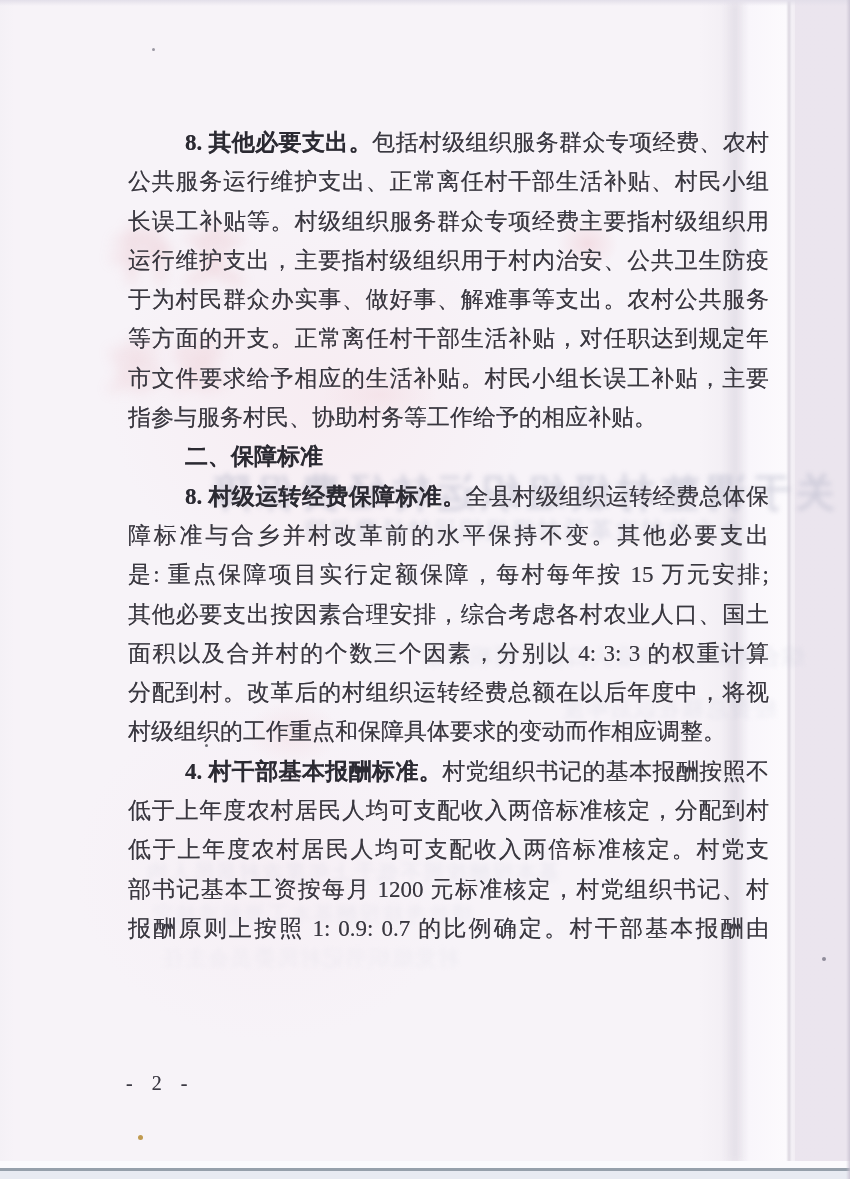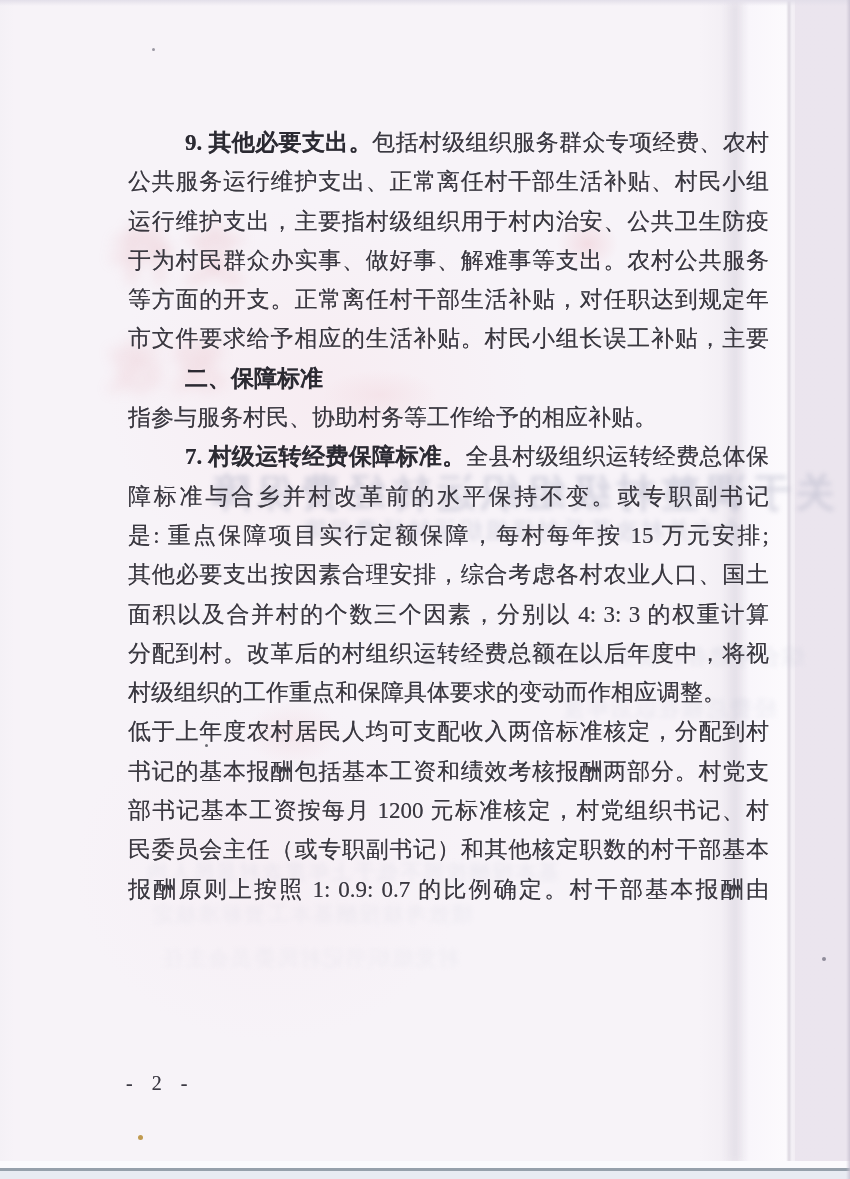--- a/index.html
+++ b/index.html
@@ -67,39 +67,40 @@
       <div class="blob" style="left: 545px; top: 208px; width: 85px; height: 72px; background: radial-gradient(closest-side, rgba(233, 176, 186, 0.32), rgba(255, 255, 255, 0) 72%);"></div>
       <div class="blob" style="left: 300px; top: 360px; width: 160px; height: 70px; background: radial-gradient(closest-side, rgba(236, 186, 194, 0.2), rgba(255, 255, 255, 0) 72%);"></div>
       <div class="blob" style="left: 228px; top: 688px; width: 130px; height: 90px; background: radial-gradient(closest-side, rgba(233, 176, 186, 0.18), rgba(255, 255, 255, 0) 72%);"></div>
       <div class="speck" style="left: 138px; top: 1135px; width: 5px; height: 5px; background: rgb(192, 154, 80);"></div>
       <div class="speck" style="left: 205px; top: 744px; width: 3px; height: 3px; background: rgb(106, 106, 114);"></div>
       <div class="speck" style="left: 152px; top: 48px; width: 3px; height: 3px; background: rgb(154, 151, 162);"></div>
       <div class="speck" style="left: 822px; top: 957px; width: 4px; height: 4px; background: rgb(143, 140, 154);"></div>
     </div>
 
   <div class="text-block" id="text-block">
-      <div class="line fill indent"><span class="b">9. 其他必要支出。</span>包括村级组织服务群众专项经费、农村</div>
+      <div class="line fill indent"><span class="b">8. 其他必要支出。</span>包括村级组织服务群众专项经费、农村</div>
       <div class="line fill">公共服务运行维护支出、正常离任村干部生活补贴、村民小组</div>
+      <div class="line fill">长误工补贴等。村级组织服务群众专项经费主要指村级组织用</div>
       <div class="line fill">运行维护支出，主要指村级组织用于村内治安、公共卫生防疫</div>
       <div class="line fill">于为村民群众办实事、做好事、解难事等支出。农村公共服务</div>
       <div class="line fill">等方面的开支。正常离任村干部生活补贴，对任职达到规定年</div>
       <div class="line fill">市文件要求给予相应的生活补贴。村民小组长误工补贴，主要</div>
+      <div class="line">指参与服务村民、协助村务等工作给予的相应补贴。</div>
       <div class="line indent"><span class="b">二、保障标准</span></div>
-      <div class="line">指参与服务村民、协助村务等工作给予的相应补贴。</div>
-      <div class="line fill indent"><span class="b">7. 村级运转经费保障标准。</span>全县村级组织运转经费总体保</div>
-      <div class="line fill">障标准与合乡并村改革前的水平保持不变。或专职副书记</div>
+      <div class="line fill indent"><span class="b">8. 村级运转经费保障标准。</span>全县村级组织运转经费总体保</div>
+      <div class="line fill">障标准与合乡并村改革前的水平保持不变。其他必要支出</div>
       <div class="line fill">是: 重点保障项目实行定额保障，每村每年按 15 万元安排;</div>
       <div class="line fill">其他必要支出按因素合理安排，综合考虑各村农业人口、国土</div>
       <div class="line fill">面积以及合并村的个数三个因素，分别以 4: 3: 3 的权重计算</div>
       <div class="line fill">分配到村。改革后的村组织运转经费总额在以后年度中，将视</div>
       <div class="line">村级组织的工作重点和保障具体要求的变动而作相应调整。</div>
+      <div class="line fill indent"><span class="b">4. 村干部基本报酬标准。</span>村党组织书记的基本报酬按照不</div>
       <div class="line fill">低于上年度农村居民人均可支配收入两倍标准核定，分配到村</div>
-      <div class="line fill">书记的基本报酬包括基本工资和绩效考核报酬两部分。村党支</div>
+      <div class="line fill">低于上年度农村居民人均可支配收入两倍标准核定。村党支</div>
       <div class="line fill">部书记基本工资按每月 1200 元标准核定，村党组织书记、村</div>
-      <div class="line fill">民委员会主任（或专职副书记）和其他核定职数的村干部基本</div>
       <div class="line fill">报酬原则上按照 1: 0.9: 0.7 的比例确定。村干部基本报酬由</div>
     </div>
 
   <div class="page-number">- 2 -</div>
 
   <div class="edge-line"></div>
   <div class="top-strip"></div>
   <div class="bottom-highlight"></div>
   <div class="bottom-line"></div>
   <div class="bottom-strip"></div>

